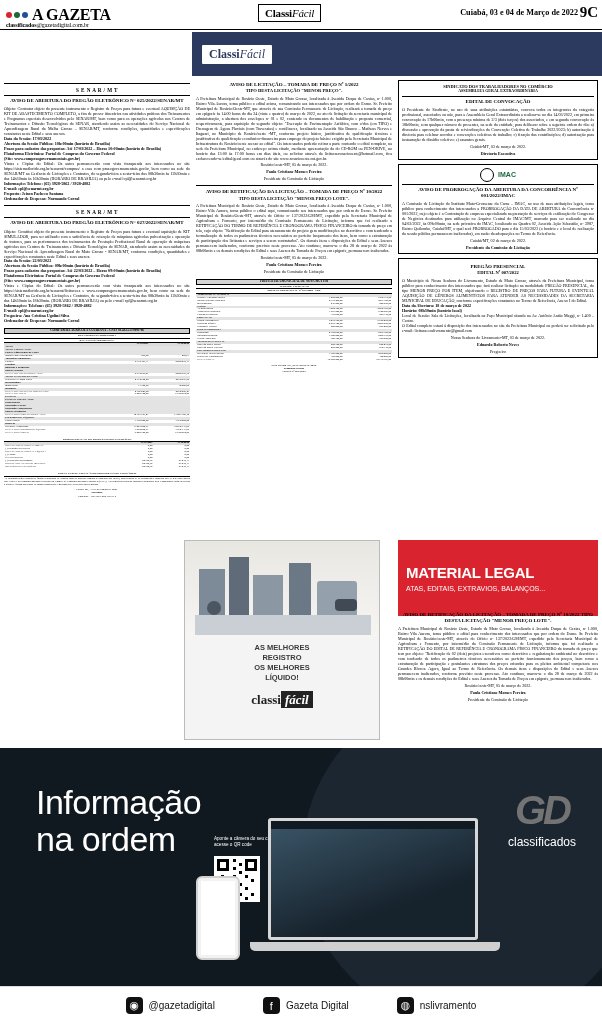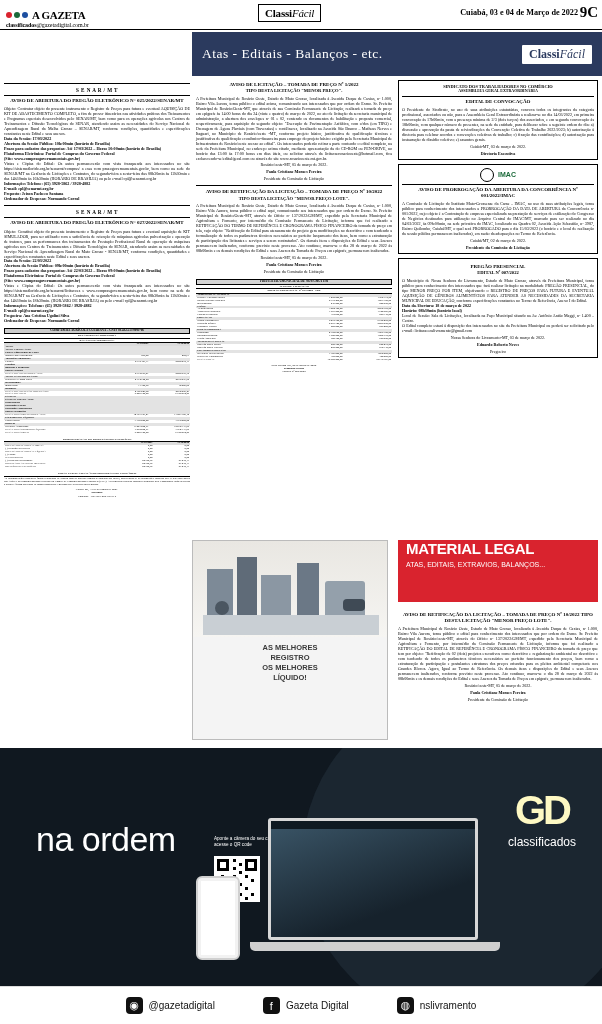--- a/index.html
+++ b/index.html
@@ -19,21 +19,21 @@
     position: absolute; top: 0; left: 0; width: 602px; height: 30px;
     border-bottom: 1.2px solid #000;
     display: flex; align-items: center;
   }
   .mh-dots { display: flex; gap: 2px; margin-left: 6px; }
   .mh-dots i { width: 6px; height: 6px; border-radius: 50%; display: block; }
   .mh-logo {
     font-family: "Liberation Serif", serif; font-weight: bold;
     font-size: 13px; letter-spacing: -0.3px; margin-left: 4px;
   }
-  .mh-logo .a { font-size: 11px; }
+  .mh-logo .a { font-size: 16px; }
   .mh-class {
     position: absolute; left: 258px; top: 4px;
     border: 1.4px solid #000; padding: 2px 6px 2px 6px;
     font-size: 11px; font-weight: bold; letter-spacing: -0.2px;
   }
   .mh-class em { font-style: italic; font-weight: normal; }
   .mh-date {
     position: absolute; right: 24px; top: 8px;
     font-size: 8.2px; font-weight: bold;
   }
@@ -88,39 +88,39 @@
   .fin { width: 100%; border-collapse: collapse; font-size: 2.6px; line-height: 1.15; }
   .fin td { padding: 0 1px; }
   .fin .r { text-align: right; }
   .fin .hd { font-weight: bold; background: #ddd; }
   .fin-title { font-size: 3.2px; font-weight: bold; text-align: center; background: #ccc; border: 0.5px solid #000; }
   .fin-sub { font-size: 2.8px; font-weight: bold; text-align: center; border-bottom: 0.5px solid #000; }
   .shade { background: #e3e3e3; }
 
   
   .classi-ad {
-    position: absolute; left: 192px; top: 540px; width: 196px; height: 200px;
+    position: absolute; left: 184px; top: 540px; width: 196px; height: 200px;
     border: 0.8px solid #bbb; background: #f4f4f4; overflow: hidden;
   }
   .classi-ad .topart { height: 96px; position: relative; background: #eceae6; }
   .classi-ad .sky { position:absolute; inset:0; background: linear-gradient(#e9e7e2,#f6f5f2); }
   .shape { position: absolute; background: #6f7a86; }
   .classi-ad .msg {
     text-align: center; font-family: "Liberation Sans", sans-serif;
     font-size: 7.5px; font-weight: bold; color: #3a3a3a; line-height: 1.35; margin-top: 6px;
   }
   .classi-ad .cf {
     text-align: center; margin-top: 8px; font-size: 13px; font-weight: bold;
     font-family: "Liberation Serif", serif; color: #222;
   }
   .classi-ad .cf .box { background: #222; color: #fff; padding: 1px 4px; font-style: italic; }
 
   .material-legal {
-    position: absolute; left: 398px; top: 540px; width: 200px; height: 62px;
-    background: #d9232e; color: #fff; padding: 0 8px;
+    position: absolute; left: 398px; top: 540px; width: 200px; height: 76px;
+    background: #d9232e; color: #fff; padding: 24px 8px;
   }
   .material-legal h3 { margin: 0; font-family: "Liberation Sans", sans-serif; font-size: 15px; letter-spacing: -0.2px; }
   .material-legal p { margin: 4px 0 0; font-family: "Liberation Sans", sans-serif; font-size: 7px; }
 
   
   .bigad {
     position: absolute; left: 0; top: 748px; width: 602px; height: 238px;
     background: #101820; color: #fff; overflow: hidden;
   }
   .bigad .swoosh {
@@ -136,21 +136,21 @@
     position: absolute; left: 38px; top: 176px;
     border: 1.2px solid #fff; border-radius: 12px; padding: 4px 12px;
     font-family: "Liberation Sans", sans-serif; font-size: 10px;
     display: flex; align-items: center; gap: 6px;
   }
   .bigad .gd {
     position: absolute; right: 26px; top: 40px; text-align: center;
   }
   .bigad .gd .mark {
     font-family: "Liberation Sans", sans-serif; font-weight: bold;
-    font-size: 40px; letter-spacing: -3px; color: #fef9c3;
+    font-size: 40px; letter-spacing: -3px; color: #737373; font-style: italic;
   }
   .bigad .gd .nm { font-family: "Liberation Sans", sans-serif; font-size: 12px; margin-top: 2px; }
   .laptop {
     position: absolute; left: 250px; top: 70px; width: 250px; height: 150px;
   }
   .laptop .screen {
     position: absolute; left: 18px; top: 0; width: 210px; height: 122px;
     background: #2a3a4a; border: 3px solid #d7d7d7; border-radius: 3px;
     overflow: hidden;
   }
@@ -209,21 +209,20 @@
       <b>classificados</b><span>@gazetadigital.com.br</span>
     </div>
     <div class="mh-class">
       <span>Classi</span><em>Fácil</em>
     </div>
     <div class="mh-date">Cuiabá, 03 e 04 de Março de 2022</div>
     <div class="mh-page">9C</div>
   </div>
 
   <div class="banner">
-    <div class="banner-title">Atas - Editais - Balanços - etc.</div>
     <div class="banner-logo">
       <span>Classi</span><em>Fácil</em>
     </div>
   </div>
 
   <div class="col col1">
 
     <div>
       <div class="rule2"></div>
       <div class="org-name">S E N A R / M T</div>
@@ -648,20 +647,23 @@
       <div class="shape" style="left:10px;top:74px;width:176px;height:20px;background:#c9cfd4"></div>
       <div class="shape" style="left:22px;top:60px;width:14px;height:14px;border-radius:50%;background:#4b5661"></div>
       <div class="shape" style="left:150px;top:58px;width:22px;height:12px;border-radius:4px;background:#3f4a55"></div>
     </div>
     <div class="msg">
       <div>AS MELHORES</div>
       <div>REGISTRO</div>
       <div>OS MELHORES</div>
       <div>LÍQUIDO!</div>
     </div>
+    <div class="cf">
+      <span>classi</span><span class="box">fácil</span>
+    </div>
   </div>
 
   <div class="col col3">
 
     <div class="boxed">
       <div class="ctr bold" style="font-size:4.4px">SINDICATO DOS TRABALHADORES NO COMÉRCIO</div>
       <div class="ctr bold" style="font-size:4px">ASSEMBLEIA GERAL EXTRAORDINÁRIA</div>
       <div class="rule"></div>
       <div class="notice-title">EDITAL DE CONVOCAÇÃO</div>
       <div class="body-txt">O Presidente do Sindicato, no uso de suas atribuições estatutárias, convoca todos os integrantes da categoria profissional, associados ou não, para a Assembleia Geral Extraordinária a realizar-se no dia 14/03/2022, em primeira convocação às 17h00min, com a presença mínima de 2/3 (dois terços) dos associados, e em segunda convocação às 18h00min, com qualquer número de presentes, na sede da entidade, para deliberar sobre a seguinte ordem do dia: a) discussão e aprovação da pauta de reivindicações da Convenção Coletiva de Trabalho 2022/2023; b) autorização à diretoria para celebrar acordos e convenções coletivas de trabalho; c) fixação das contribuições; d) autorização para instauração de dissídio coletivo; e) assuntos gerais.</div>
@@ -704,21 +706,21 @@
     <div class="notice-title">AVISO DE RETIFICAÇÃO DA LICITAÇÃO – TOMADA DE PREÇO Nº 10/2022 TIPO DESTA LICITAÇÃO "MENOR PREÇO LOTE".</div>
     <div class="body-txt">A Prefeitura Municipal de Rosário Oeste, Estado de Mato Grosso, localizada à Avenida Duque de Caxias, nº 1.000, Bairro Vila Aurora, torna público o edital para conhecimento dos interessados que por ordem do Exmo. Sr. Prefeito Municipal de Rosário/oeste-MT, através do Ofício nº 137/2022/GM/MT, expedido pela Secretaria Municipal de Agricultura e Fomento, por intermédio da Comissão Permanente de Licitação, informa que foi realizado a RETIFICAÇÃO DO EDITAL DE REFERÊNCIA E CRONOGRAMA FÍSICO FINANCEIRO da tomada de preço que tem por objeto: "Retificação de 02 (dois) projetos executivos como descritivo e regularização ambiental no descritivo e com tendendo de todos os parâmetros técnicos necessários ao perfeito funcionamento dos preços, bem como a estruturação de participação e postulantes estruturas dos preços oriundas para os pleitos ambiental competente nos Grandes Blocos. Agora, Igual ao Termo de Referência. Os demais itens e disposições do Edital e seus Anexos permanecem inalterados, conforme previsto neste processo. Ato contínuo, marca-se o dia 28 de março de 2022 às 08h00min e os demais condições do Edital e seus Anexos da Tomada de Preços em epígrafe, permanecem inalterados.</div>
     <div class="sig">Rosário/oeste-MT, 05 de março de 2022.</div>
     <div class="sig bold">Paula Cristiane Moraes Pereira</div>
     <div class="sig">Presidente da Comissão de Licitação</div>
   </div>
 
   <div class="bigad">
     <div class="swoosh"></div>
     <h1>
-      <br>
+      <span>Informação</span><br>
       <span>na ordem</span><br>
     </h1>
 
 
     <div class="qrcap">Aponte a câmera do seu celular e acesse o QR code</div>
     <div class="qrbox">
       <svg width="46" height="46" viewBox="0 0 46 46">
         <rect width="46" height="46" fill="#fff"></rect>
         <g fill="#000">
           <rect x="3" y="3" width="12" height="12"></rect>

